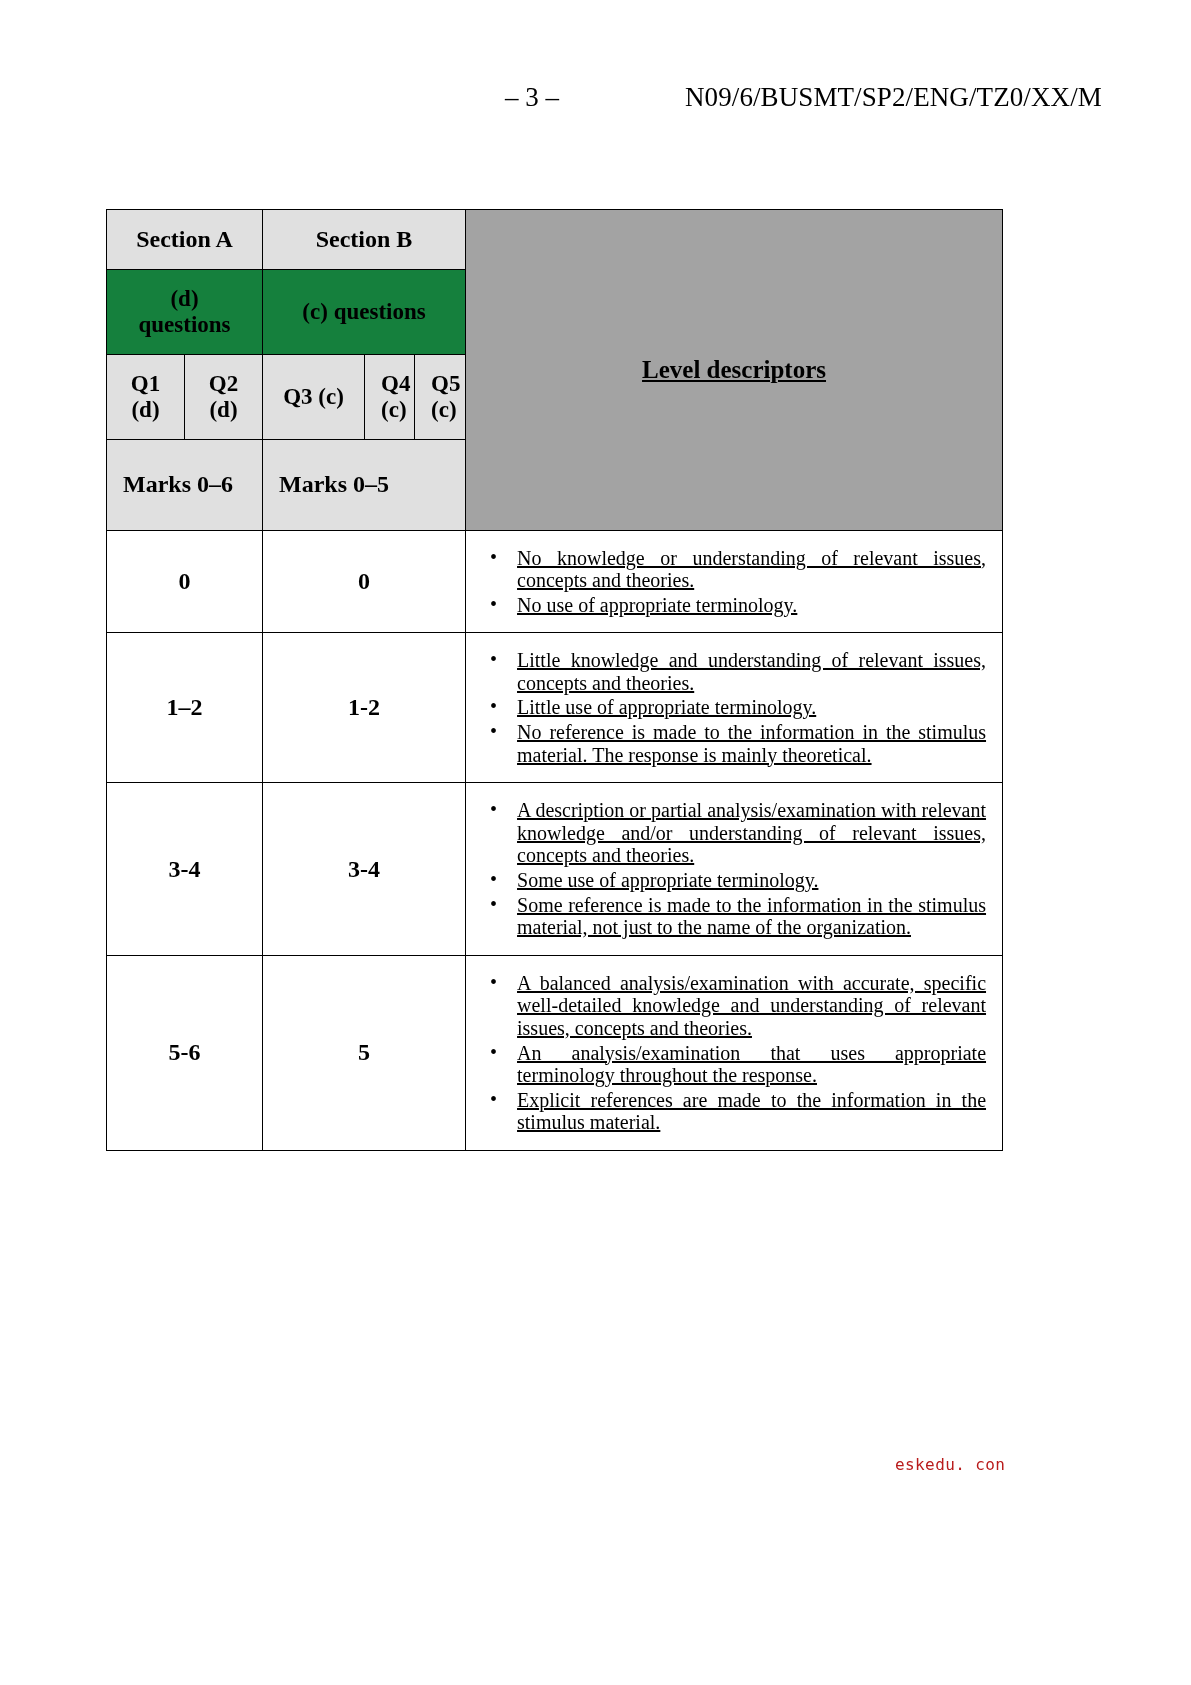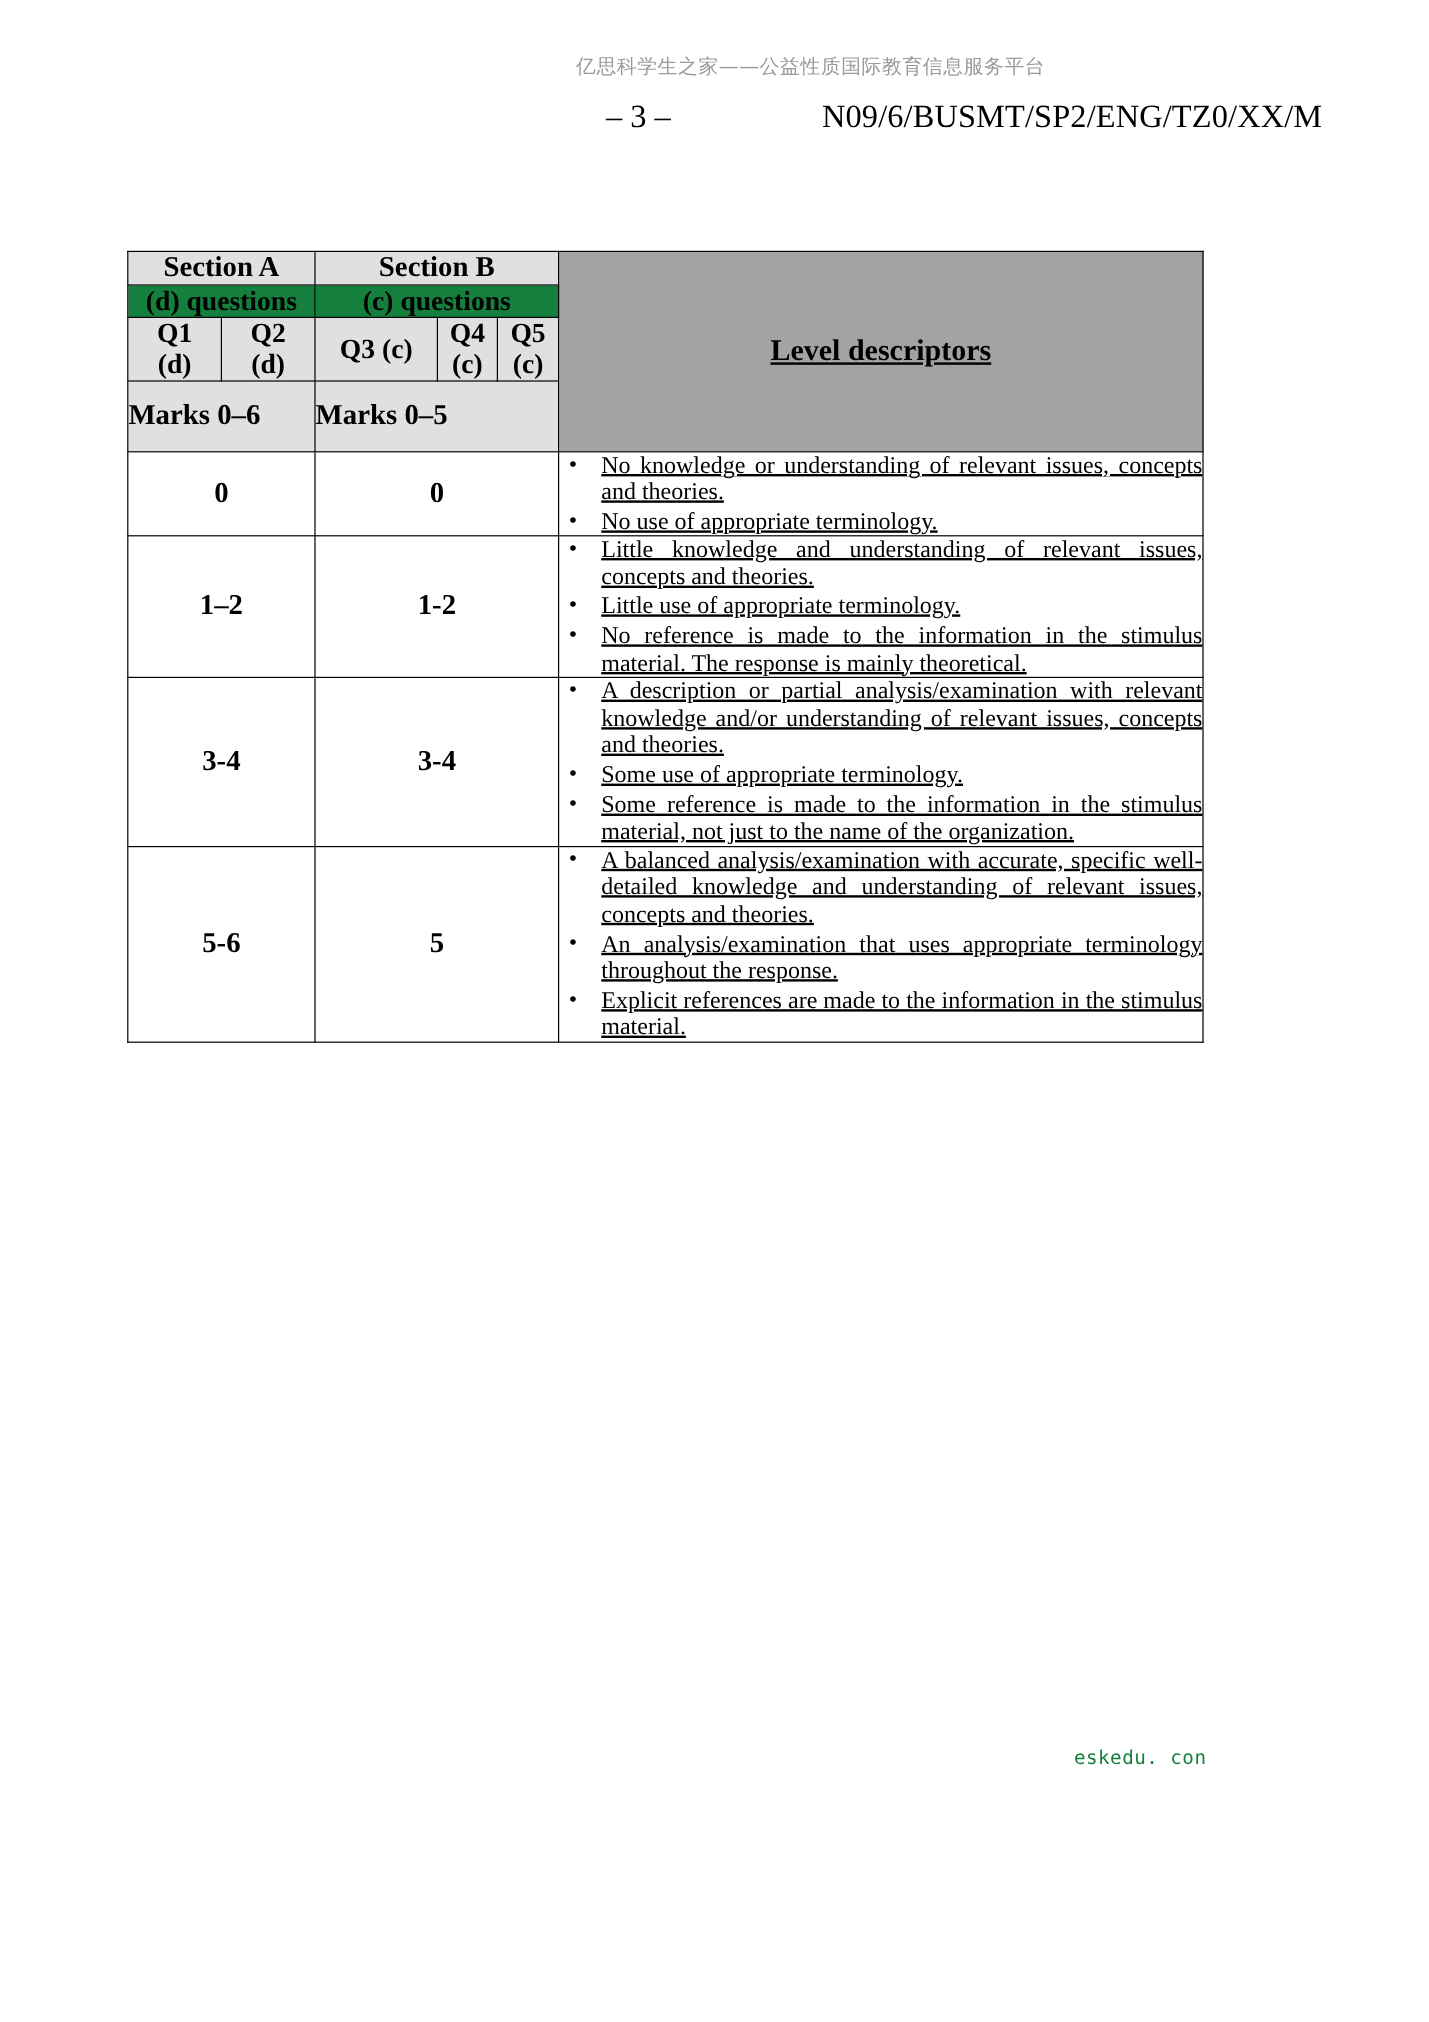--- a/index.html
+++ b/index.html
@@ -74,21 +74,21 @@
   table.markband {
     position: absolute;
     top: 209px;
     left: 106px;
     width: 896px;
     border-collapse: collapse;
     table-layout: fixed;
   }
   table.markband td, table.markband th {
     border: 1.2px solid #000000;
-    padding: 0;
+    padding: 16px;
     vertical-align: middle;
   }
   .hdr {
     background: #e0e0e0;
     text-align: center;
     font-weight: bold;
     font-size: 24px;
   }
   .hdr-sub {
     background: #15803d;
@@ -166,30 +166,29 @@
   col.c-q5 { width: 51px; }
   col.c-desc { width: 537px; }
 
   
   .watermark-bottom {
     position: absolute;
     top: 1455px;
     left: 895px;
     font-family: "DejaVu Sans Mono", monospace;
     font-size: 16px;
-    color: #15803d;
+    color: #b91c1c;
     letter-spacing: 0.4px;
   }
 </style>
 </head>
 <body>
 
 <div class="page">
 
-  <div class="watermark-top">亿思科学生之家——公益性质国际教育信息服务平台</div>
 
   <div class="run-header">
     <span class="page-no">– 3 –</span>
     <span class="paper-code">N09/6/BUSMT/SP2/ENG/TZ0/XX/M</span>
   </div>
 
 
   <table class="markband">
     <colgroup>
       <col class="c-q1">

